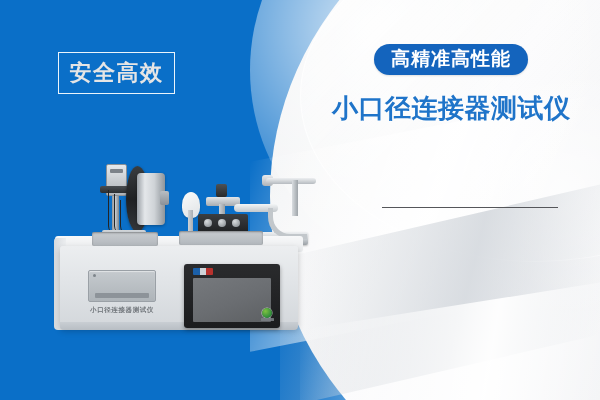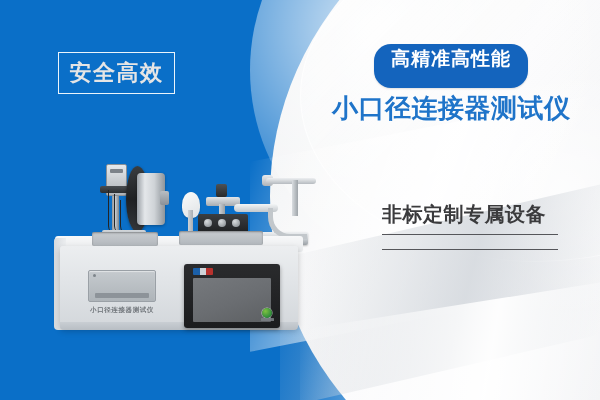--- a/index.html
+++ b/index.html
@@ -56,21 +56,21 @@
     display:flex;align-items:center;justify-content:center;
   }
   .badge-box span{
     color:#e5e5e5;font-size:22px;font-weight:700;letter-spacing:1.5px;
     line-height:1;
   }
 
   
   .pill{
     position:absolute;left:374px;top:44px;
-    padding:5px 17px 20px;border-radius:17px;background:#1464bd;
+    padding:5px 17px 7px;border-radius:17px;background:#1464bd;
     box-shadow:0 1px 2px rgba(0,0,0,.12);
   }
   .pill span{
     color:#fff;font-size:19px;font-weight:700;letter-spacing:1px;line-height:1;
     display:block;
   }
   .headline{
     position:absolute;left:332px;top:94px;width:258px;
     color:#1f74c9;font-size:26px;font-weight:700;letter-spacing:.5px;
     line-height:1.1;white-space:nowrap;
@@ -299,24 +299,20 @@
     <span>安全高效</span>
   </div>
 
   <div class="pill">
     <span>高精准高性能</span>
   </div>
   <div class="headline">小口径连接器测试仪</div>
 
   <div class="features">
     <div class="feat">
-      <span class="txt">非标定制专属设备</span>
-      <span class="rule"></span>
-    </div>
-    <div class="feat">
       <span class="rule"></span>
     </div>
   </div>
 
   <div class="machine">
 
     <div class="asm-l">
       <div class="post-l"></div>
       <div class="slide-l">
         <div class="nub"></div>

